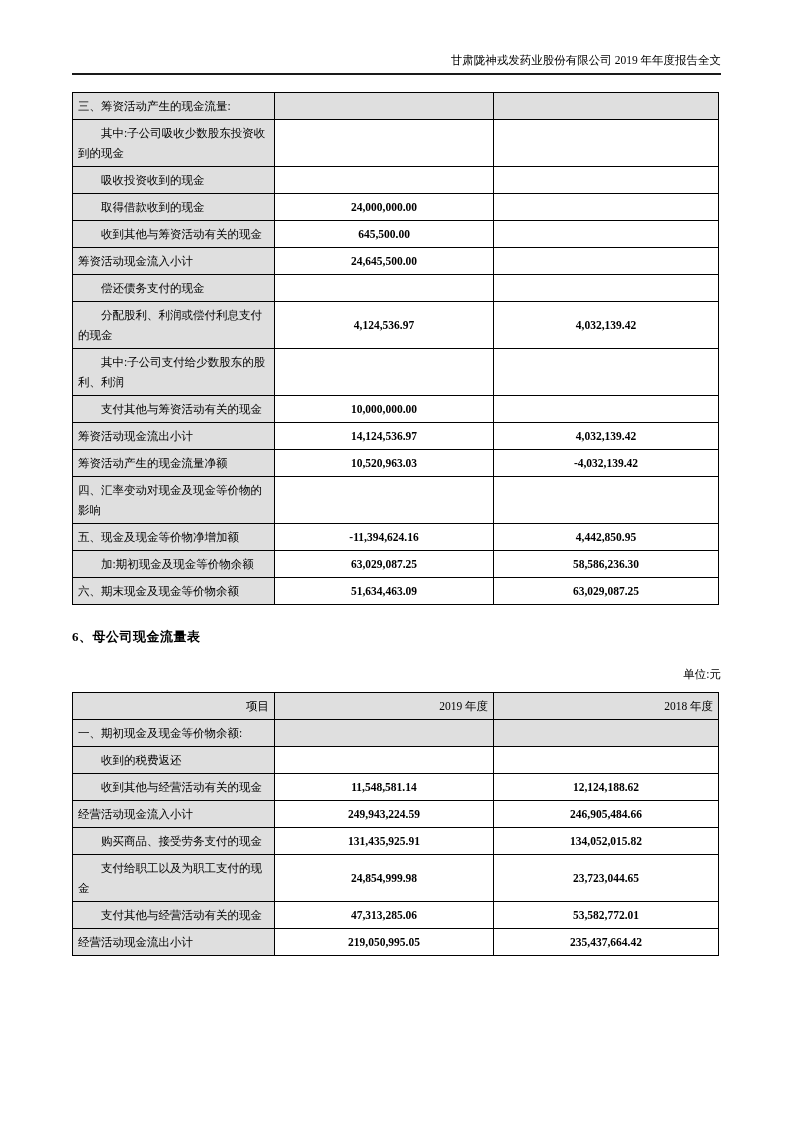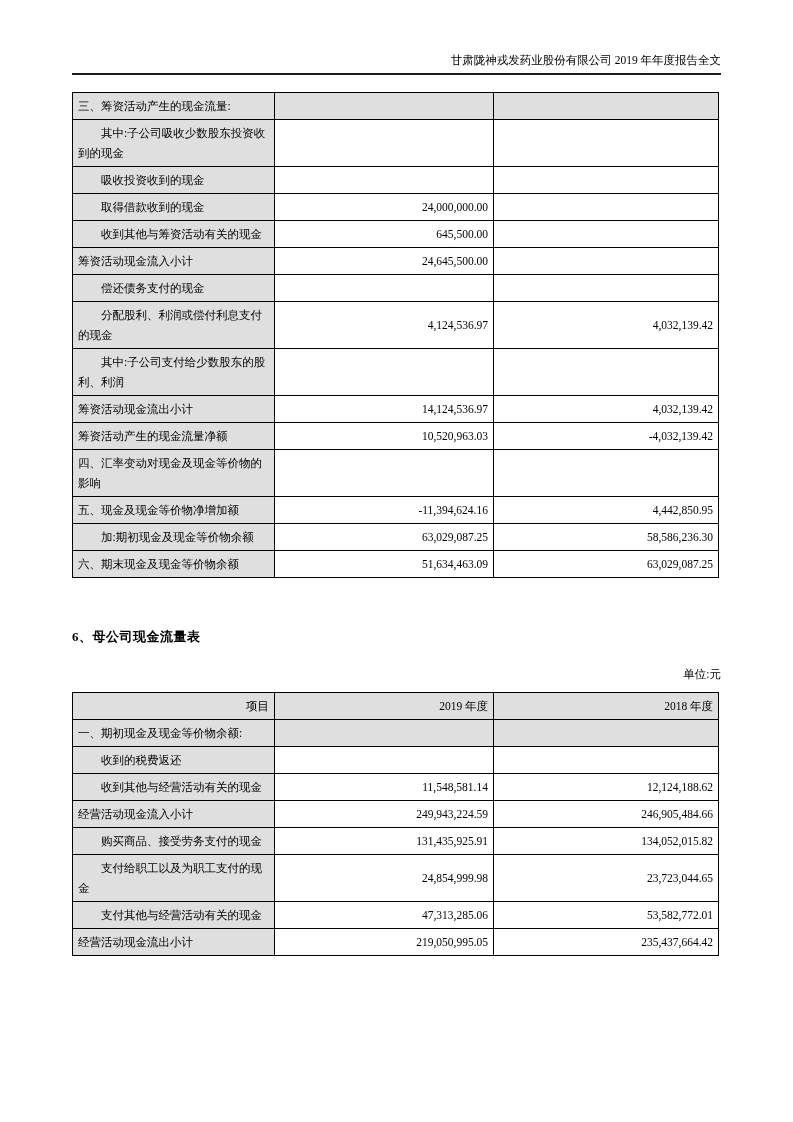--- a/index.html
+++ b/index.html
@@ -27,21 +27,21 @@
   }
   #table1 { top:92px; }
   #table2 { top:692px; }
   .fin-table td {
     border:1px solid #000; padding:3px 5px;
     line-height:20px; vertical-align:middle;
     overflow:hidden;
   }
   .fin-table td.cell-label { background:#dfdfdf; text-align:left; }
   .fin-table td.indent { text-indent:23px; }
-  .fin-table td.cell-num { text-align:right; }
+  .fin-table td.cell-num { text-align:center;font-weight:bold; }
   .fin-table tr.full-shade td { background:#dfdfdf;margin-left:44px; }
   .fin-table thead td { background:#dfdfdf; text-align:right; }
 
   .section-title {
     position:absolute; top:628px; left:72px;
     font-size:13px; font-weight:bold; letter-spacing:0.5px;
   }
   .unit-label {
     position:absolute; top:667px; right:72px; font-size:11.5px;text-align:center;
   }
@@ -111,20 +111,25 @@
           <td class="cell-num"></td>
         </tr>
         <tr>
           <td class="cell-label indent">分配股利、利润或偿付利息支付的现金</td>
           <td class="cell-num">4,124,536.97</td>
           <td class="cell-num">4,032,139.42</td>
         </tr>
         <tr>
           <td class="cell-label indent">其中:子公司支付给少数股东的股利、利润</td>
           <td class="cell-num"></td>
+          <td class="cell-num"></td>
+        </tr>
+        <tr>
+          <td class="cell-label indent">支付其他与筹资活动有关的现金</td>
+          <td class="cell-num">10,000,000.00</td>
           <td class="cell-num"></td>
         </tr>
         <tr>
           <td class="cell-label">筹资活动现金流出小计</td>
           <td class="cell-num">14,124,536.97</td>
           <td class="cell-num">4,032,139.42</td>
         </tr>
         <tr>
           <td class="cell-label">筹资活动产生的现金流量净额</td>
           <td class="cell-num">10,520,963.03</td>

